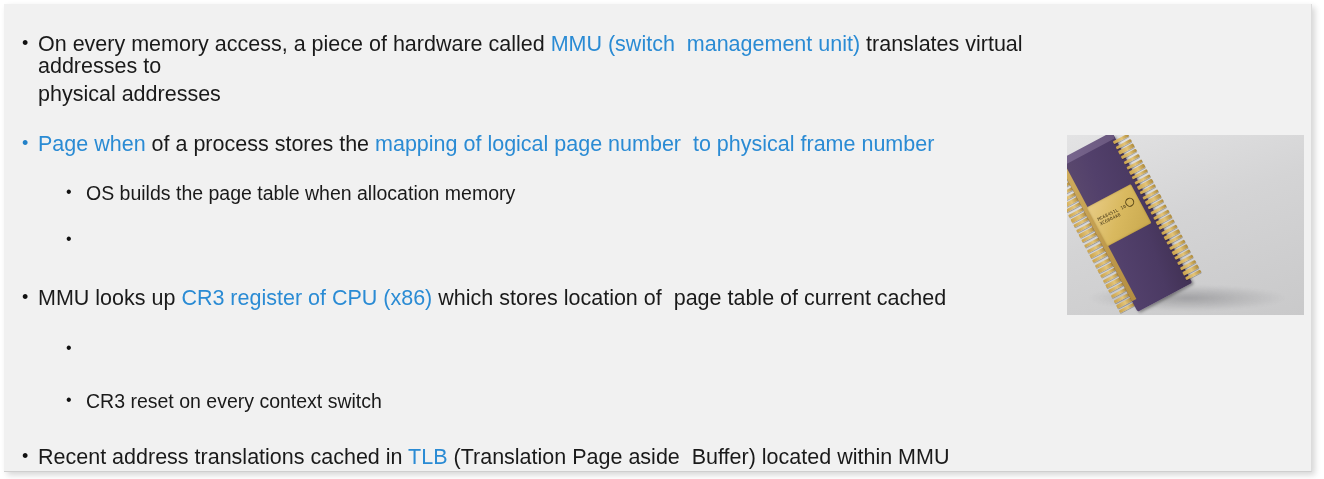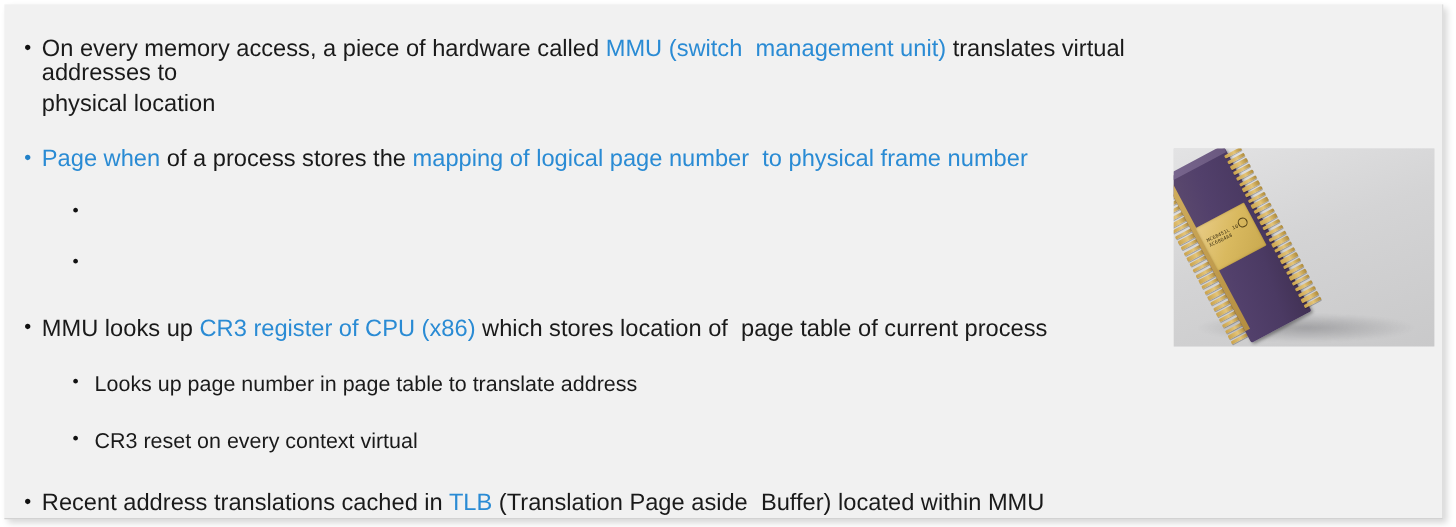--- a/index.html
+++ b/index.html
@@ -184,39 +184,39 @@
 
 <div class="slide-canvas">
   <div class="slide-surface">
 
     <div class="content-col">
 
       <div class="ln" style="top:14px;">
           <div class="bullet-row lvl1"><span class="dot dark">•</span><span class="line-text"><span class="dark">On every memory access, a piece of hardware called </span><span class="blue">MMU (switch  management unit)</span><span class="dark"> translates virtual addresses to</span></span></div>
         </div>
       <div class="ln" style="top:64px;">
-          <div class="bullet-row lvl1"><span class="line-text"><span class="dark">physical location</span></span></div>
+          <div class="bullet-row lvl1"><span class="line-text"><span class="dark">physical addresses</span></span></div>
         </div>
       <div class="ln" style="top:114px;">
           <div class="bullet-row lvl1"><span class="dot blue">•</span><span class="line-text"><span class="blue">Page when</span><span class="dark"> of a process stores the </span><span class="blue">mapping of logical page number  to physical frame number</span></span></div>
         </div>
       <div class="ln" style="top:164px;">
-          <div class="bullet-row lvl2"><span class="dot dark">•</span></div>
+          <div class="bullet-row lvl2"><span class="dot dark">•</span><span class="line-text"><span class="dark">OS builds the page table when allocation memory</span></span></div>
         </div>
       <div class="ln" style="top:211px;">
           <div class="bullet-row lvl2"><span class="dot dark">•</span></div>
         </div>
       <div class="ln" style="top:268px;">
-          <div class="bullet-row lvl1"><span class="dot dark">•</span><span class="line-text"><span class="dark">MMU looks up </span><span class="blue">CR3 register of CPU (x86)</span><span class="dark"> which stores location of  page table of current process</span></span></div>
+          <div class="bullet-row lvl1"><span class="dot dark">•</span><span class="line-text"><span class="dark">MMU looks up </span><span class="blue">CR3 register of CPU (x86)</span><span class="dark"> which stores location of  page table of current cached</span></span></div>
         </div>
       <div class="ln" style="top:320px;">
-          <div class="bullet-row lvl2"><span class="dot dark">•</span><span class="line-text"><span class="dark">Looks up page number in page table to translate address</span></span></div>
+          <div class="bullet-row lvl2"><span class="dot dark">•</span></div>
         </div>
       <div class="ln" style="top:372px;">
-          <div class="bullet-row lvl2"><span class="dot dark">•</span><span class="line-text"><span class="dark">CR3 reset on every context virtual</span></span></div>
+          <div class="bullet-row lvl2"><span class="dot dark">•</span><span class="line-text"><span class="dark">CR3 reset on every context switch</span></span></div>
         </div>
       <div class="ln" style="top:427px;">
           <div class="bullet-row lvl1"><span class="dot dark">•</span><span class="line-text"><span class="dark">Recent address translations cached in </span><span class="blue">TLB</span><span class="dark"> (Translation Page aside  Buffer) located within MMU</span></span></div>
         </div>
     </div>
 
     <div class="chip-photo">
       <div class="bg-grad"></div>
       <div class="shadow"></div>
       <div class="chip-body">

